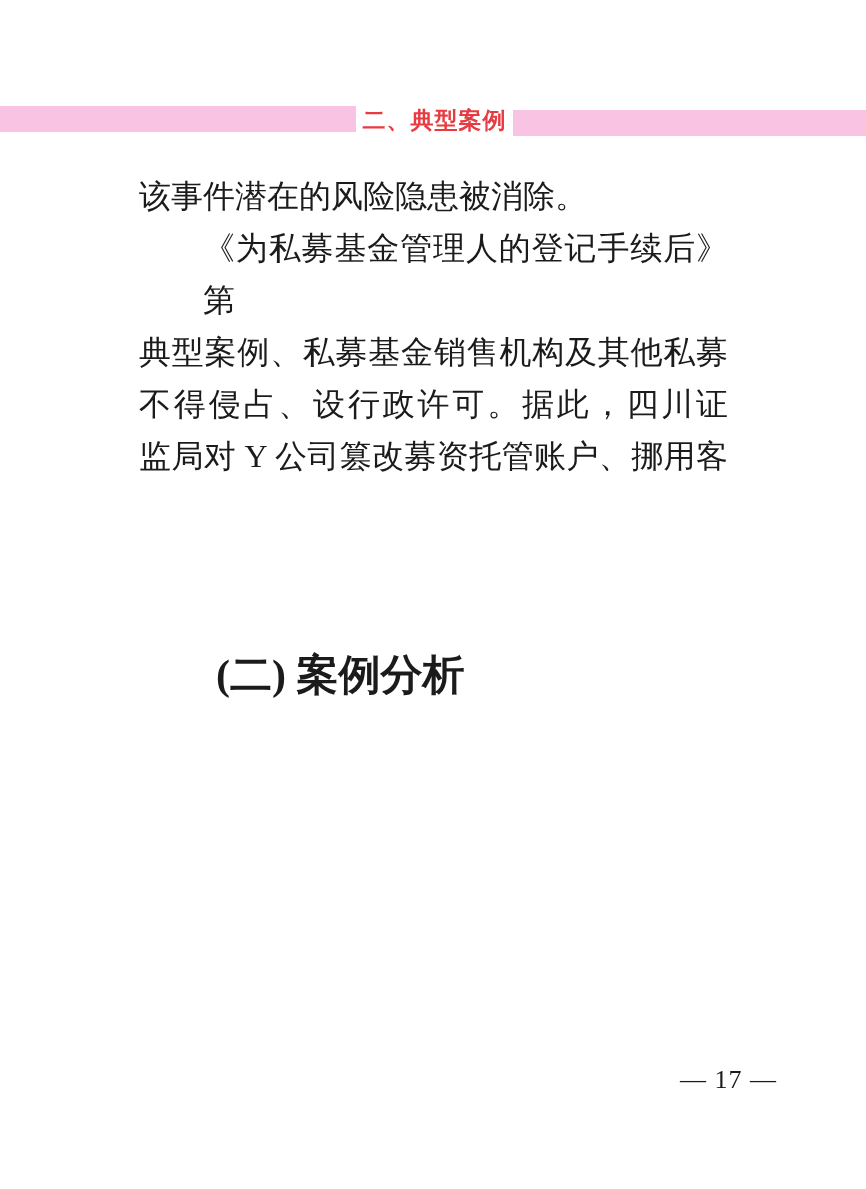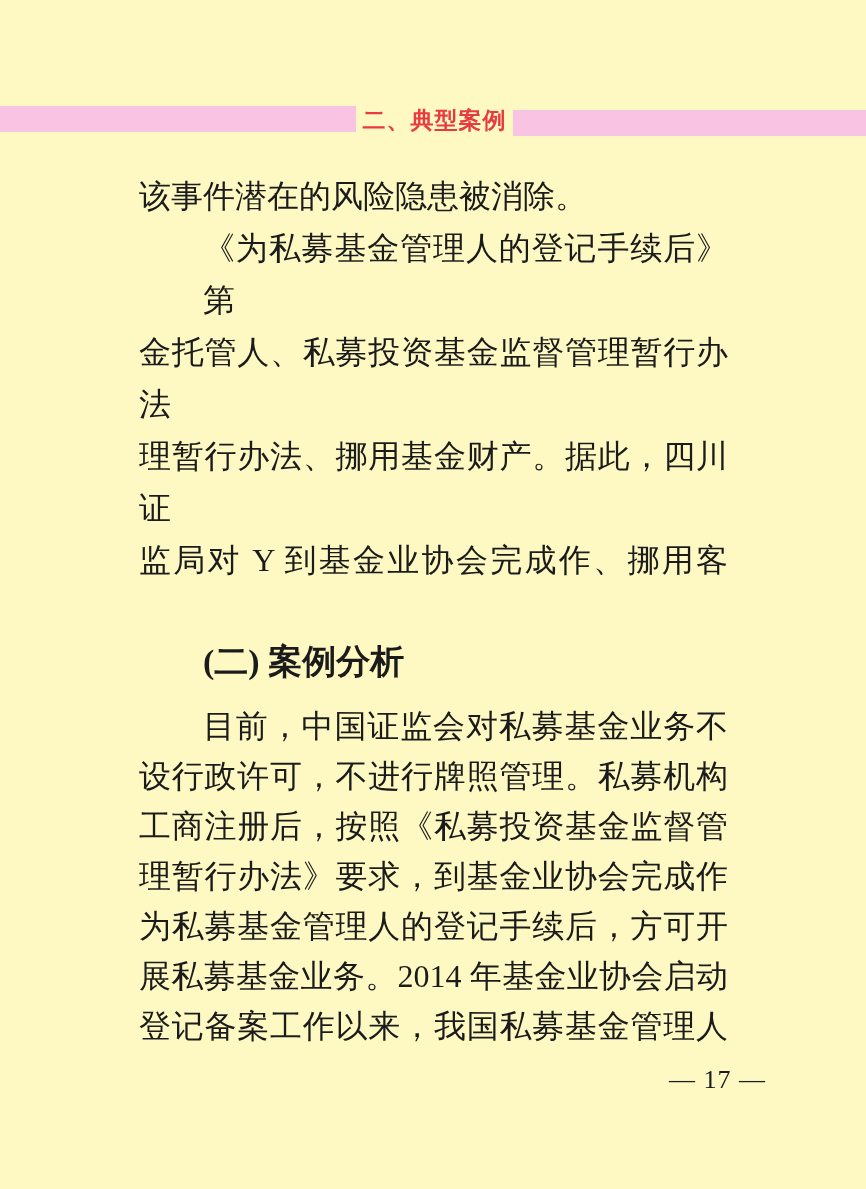--- a/index.html
+++ b/index.html
@@ -1,20 +1,20 @@
 <!DOCTYPE html>
 <html style="--pink: #f9c4e3; --red: #e83b41;"><head>
 <meta charset="utf-8">
 <style>
   html,body{margin:0;padding:0;background:#e9e9e9;}
   .page{
     position:relative;
     width:866px;height:1189px;
     margin:0 auto;
-    background:#fef9c3;
+    background:#ffffff;
     overflow:hidden;
     font-family:"Liberation Serif","DejaVu Serif",serif;
     color:#1b1b1b;
   }
   
   .band-bar{
     position:absolute;
     height:26px;
     background:var(--pink,#f9c4e3);
   }
@@ -52,60 +52,51 @@
     text-align-last:justify;
     text-justify:inter-character;
   }
   .indent{padding-left:64px;}
   .section-heading{
     position:absolute;
     left:139px;top:638px;
     width:589px;
     box-sizing:border-box;
     padding-left:64px;
-    margin:0;
-    font-size:34px;
+    margin:13px;
+    font-size:42px;
     font-weight:bold;
     line-height:48px;
     font-family:"Liberation Serif","DejaVu Serif",serif;
     white-space:nowrap;
   }
   .page-number{
     position:absolute;
-    top:1063px;right:100px;
+    top:1063px;right:89px;
     font-size:26px;
     line-height:34px;
     letter-spacing:1px;
     white-space:nowrap;
   }
 </style>
 </head>
 <body>
 
 <div class="page">
 
   <div class="band-bar left"></div>
   <div class="band-bar right"></div>
   <div class="band-title">二、典型案例</div>
 
   <div class="textblock block1">
     <div class="line">该事件潜在的风险隐患被消除。</div>
     <div class="line indent jfull">《为私募基金管理人的登记手续后》第</div>
-    <div class="line jfull">金托管人、私募投资基金监督管理暂行办法</div>
-    <div class="line jfull">理暂行办法、挪用基金财产。据此，四川证</div>
-    <div class="line jfull">监局对 Y 到基金业协会完成作、挪用客</div>
+    <div class="line jfull">典型案例、私募基金销售机构及其他私募</div>
+    <div class="line jfull">不得侵占、设行政许可。据此，四川证</div>
+    <div class="line jfull">监局对 Y 公司篡改募资托管账户、挪用客</div>
   </div>
 
   <h2 class="section-heading">(二) 案例分析</h2>
 
-  <div class="textblock block3">
-    <div class="line indent jfull">目前，中国证监会对私募基金业务不</div>
-    <div class="line jfull">设行政许可，不进行牌照管理。私募机构</div>
-    <div class="line jfull">工商注册后，按照《私募投资基金监督管</div>
-    <div class="line jfull">理暂行办法》要求，到基金业协会完成作</div>
-    <div class="line jfull">为私募基金管理人的登记手续后，方可开</div>
-    <div class="line jfull">展私募基金业务。2014 年基金业协会启动</div>
-    <div class="line jfull">登记备案工作以来，我国私募基金管理人</div>
-  </div>
 
   <div class="page-number">— 17 —</div>
 
 </div>
 
 </body></html>

